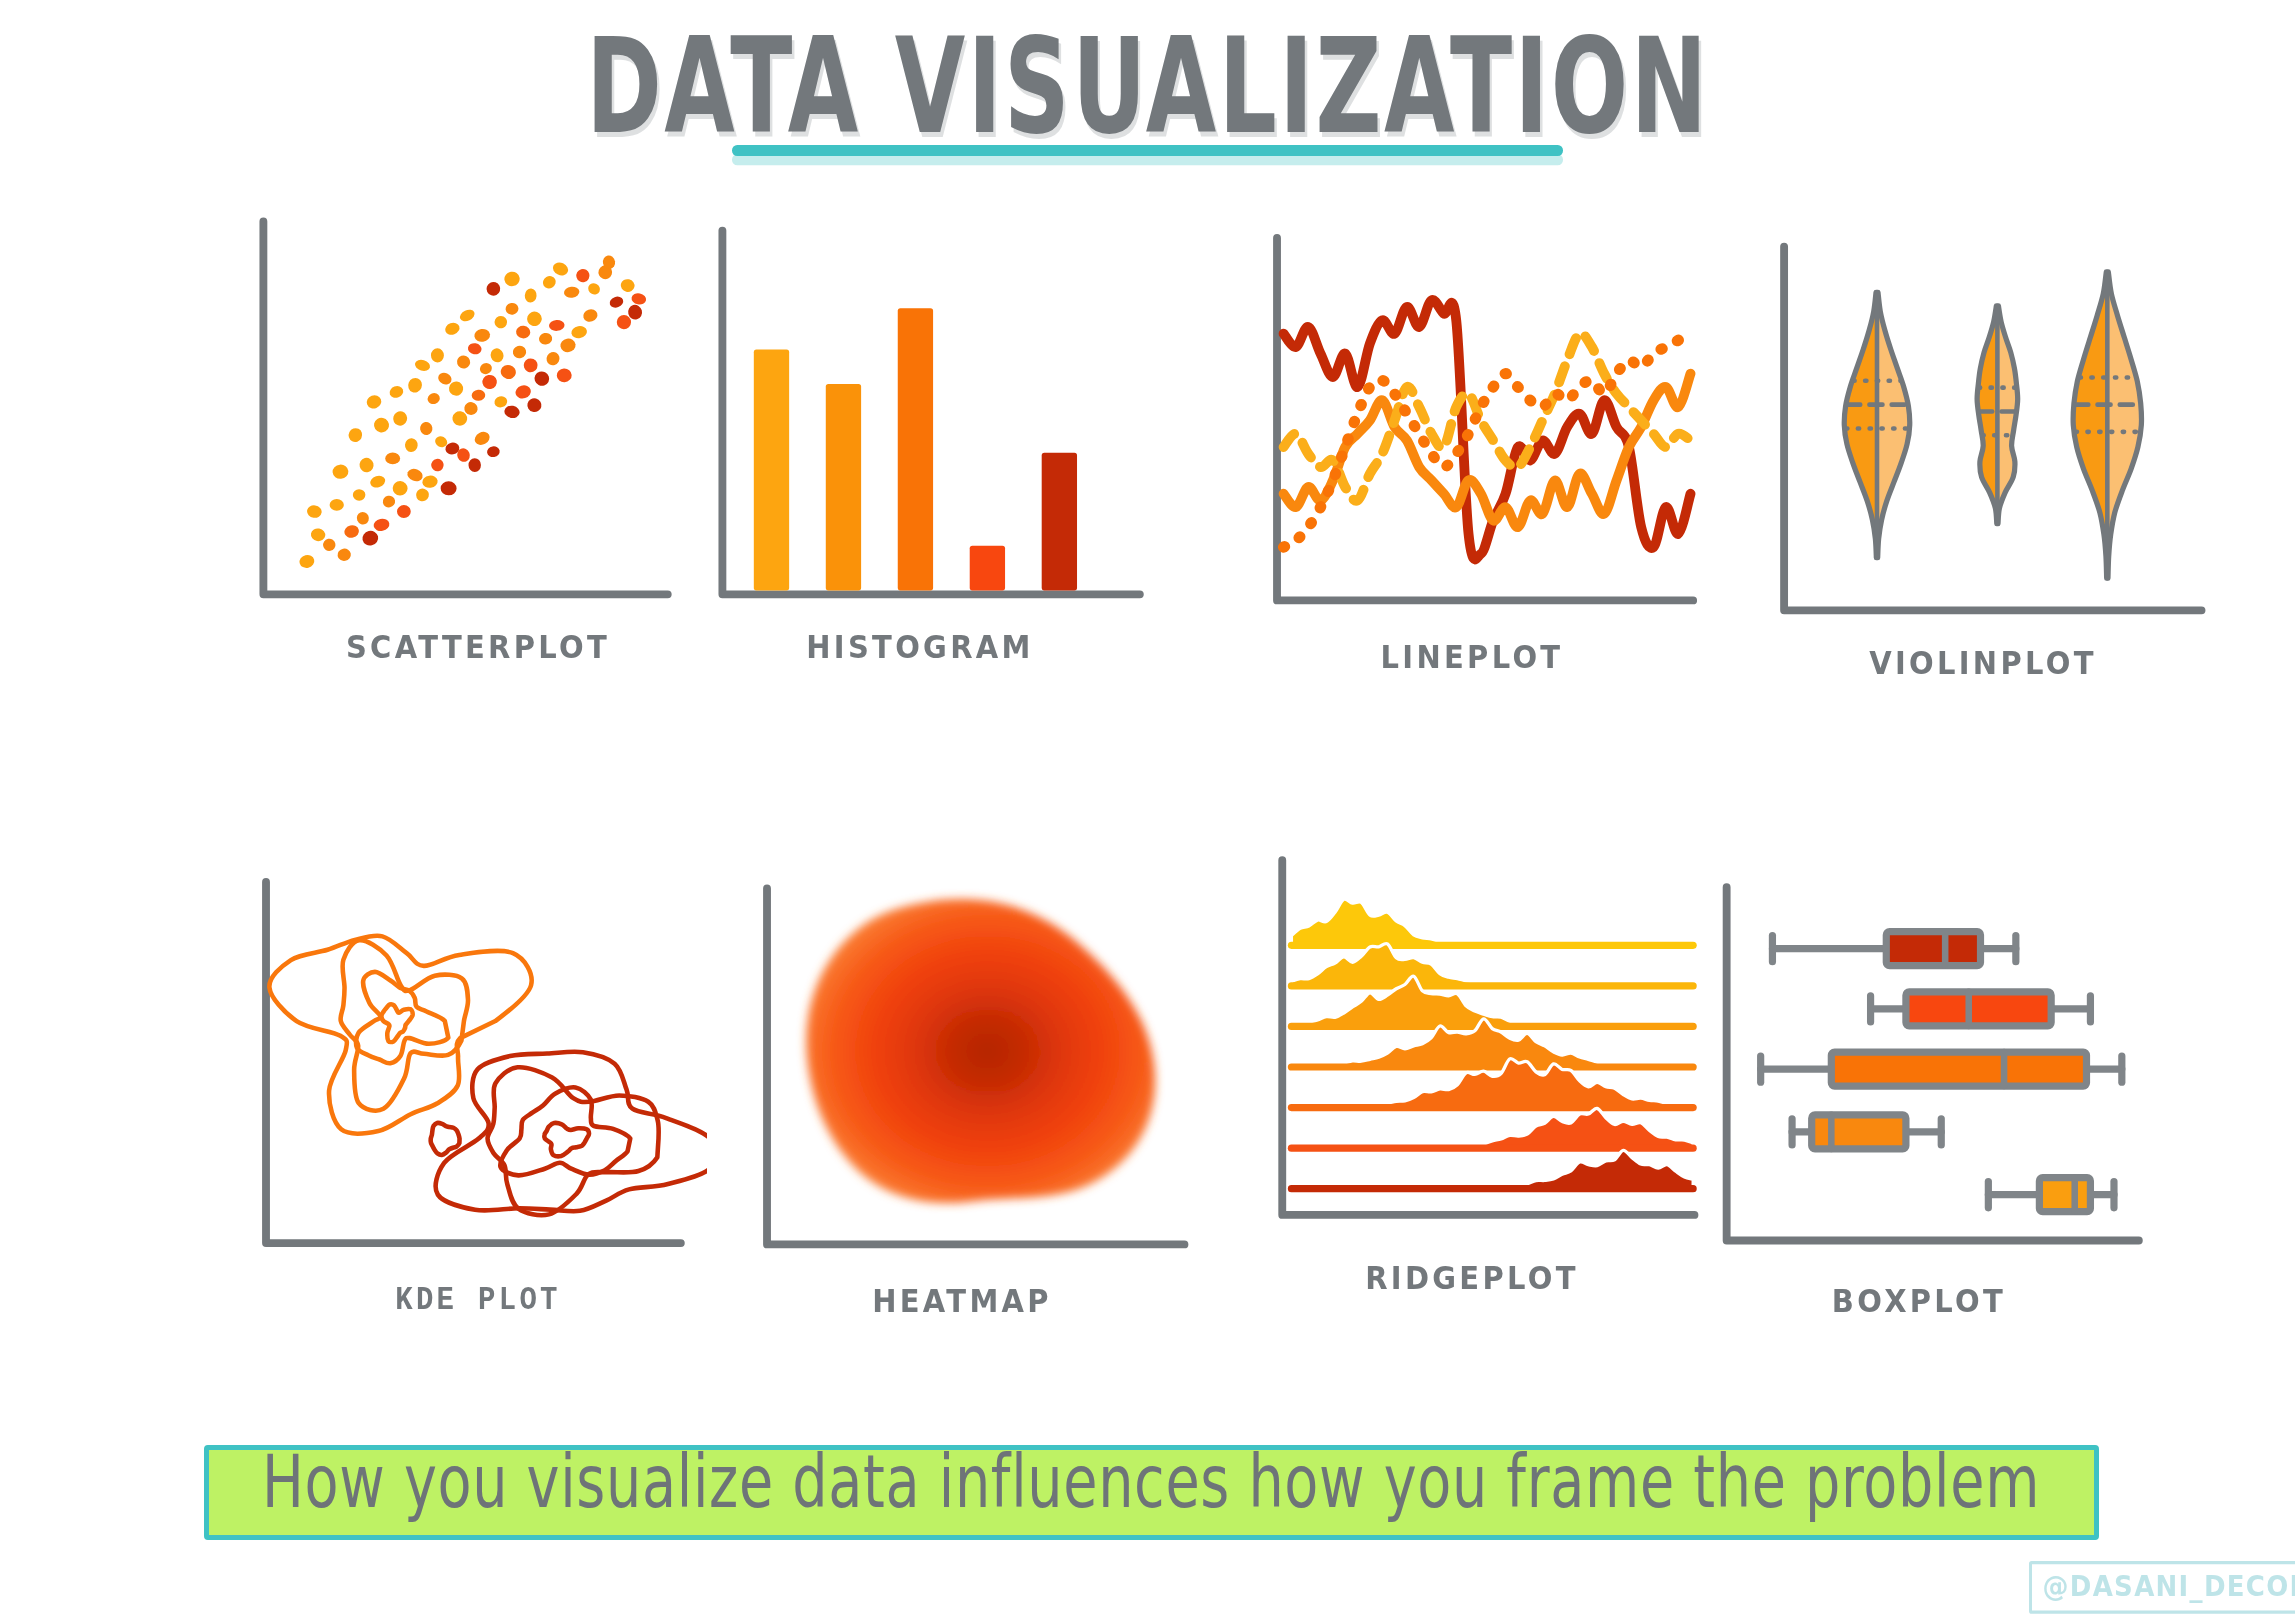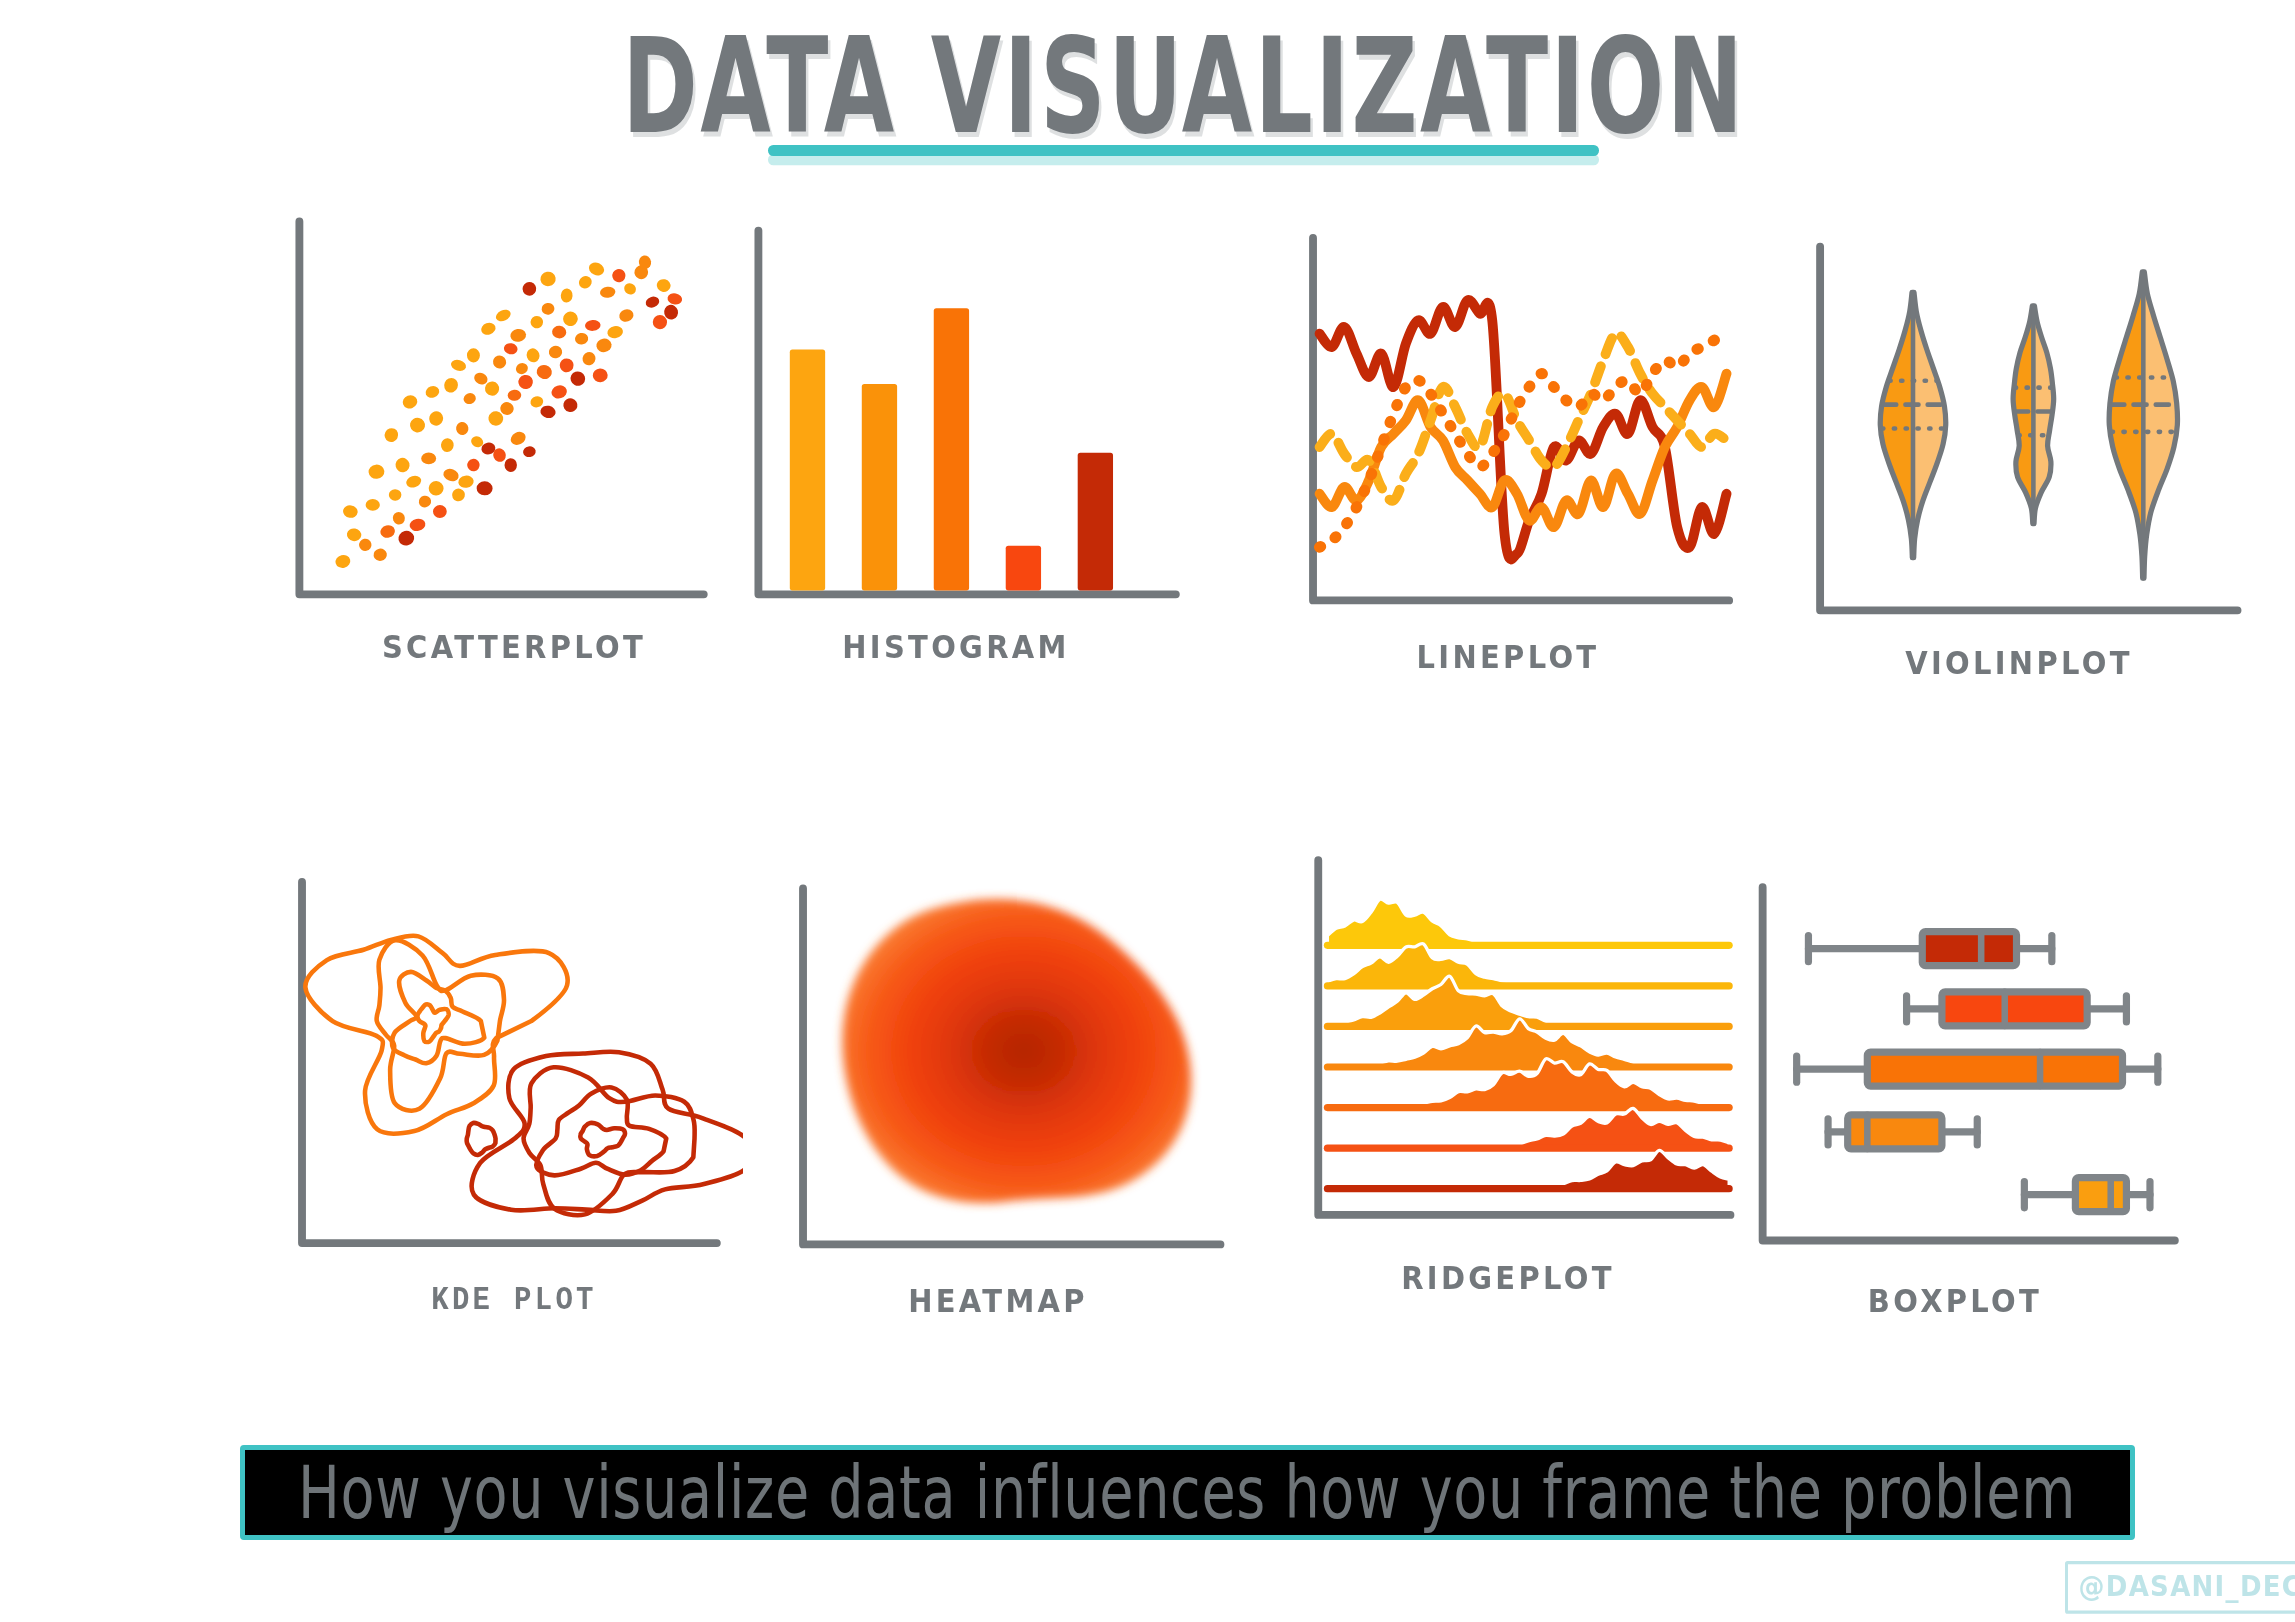--- a/index.html
+++ b/index.html
@@ -1,21 +1,21 @@
 <!DOCTYPE html>
 <html style="font-size:10.5px"><head>
 <meta charset="utf-8">
 <style>
   html,body{margin:0;padding:0;}
   body{
     width:2295px;height:1623px;background:#fff;
     font-family:"DejaVu Sans", sans-serif;
     overflow:hidden;position:relative;
   }
-  .page{position:relative;width:2175px;height:1623px;margin-left:36px;}
+  .page{position:relative;width:2175px;height:1623px;}
 
   
   .title-wrap{position:absolute;left:0;top:19.6px;width:2295px;text-align:center;}
   .title{
     display:inline-block;
     font-family:"DejaVu Sans", sans-serif;
     font-size:98px;font-weight:700;color:#73787C;
     letter-spacing:2.6px;
     transform:scaleY(1.35) scaleX(0.93);
     transform-origin:center top;
@@ -35,22 +35,22 @@
   .plotsvg{position:absolute;left:0;top:0;}
   .caption{
     position:absolute;left:0;top:412px;width:458px;text-align:center;
     font-size:29px;font-weight:700;color:#73787C;letter-spacing:3.3px;
     transform:scaleY(1.12);transform-origin:center top;
   }
 
   
   .banner{
     position:absolute;left:204px;top:1445px;width:1885px;height:85px;
-    border:5.9px solid #3FC2C4;border-radius:3.9px;background:#000000;
-    display:flex;align-items:center;justify-content:center;
+    border:5.9px solid #3FC2C4;border-radius:3.9px;background:#bef264;
+    display:flex;justify-content:center;
   }
   .banner-text{
     font-size:58px;color:#6E7478;font-weight:400;
     font-family:"DejaVu Sans", sans-serif;
     transform:scaleY(1.25) scaleX(0.96);transform-origin:center center;
     white-space:nowrap;letter-spacing:0.7px;
   }
 
   
   .watermark{

